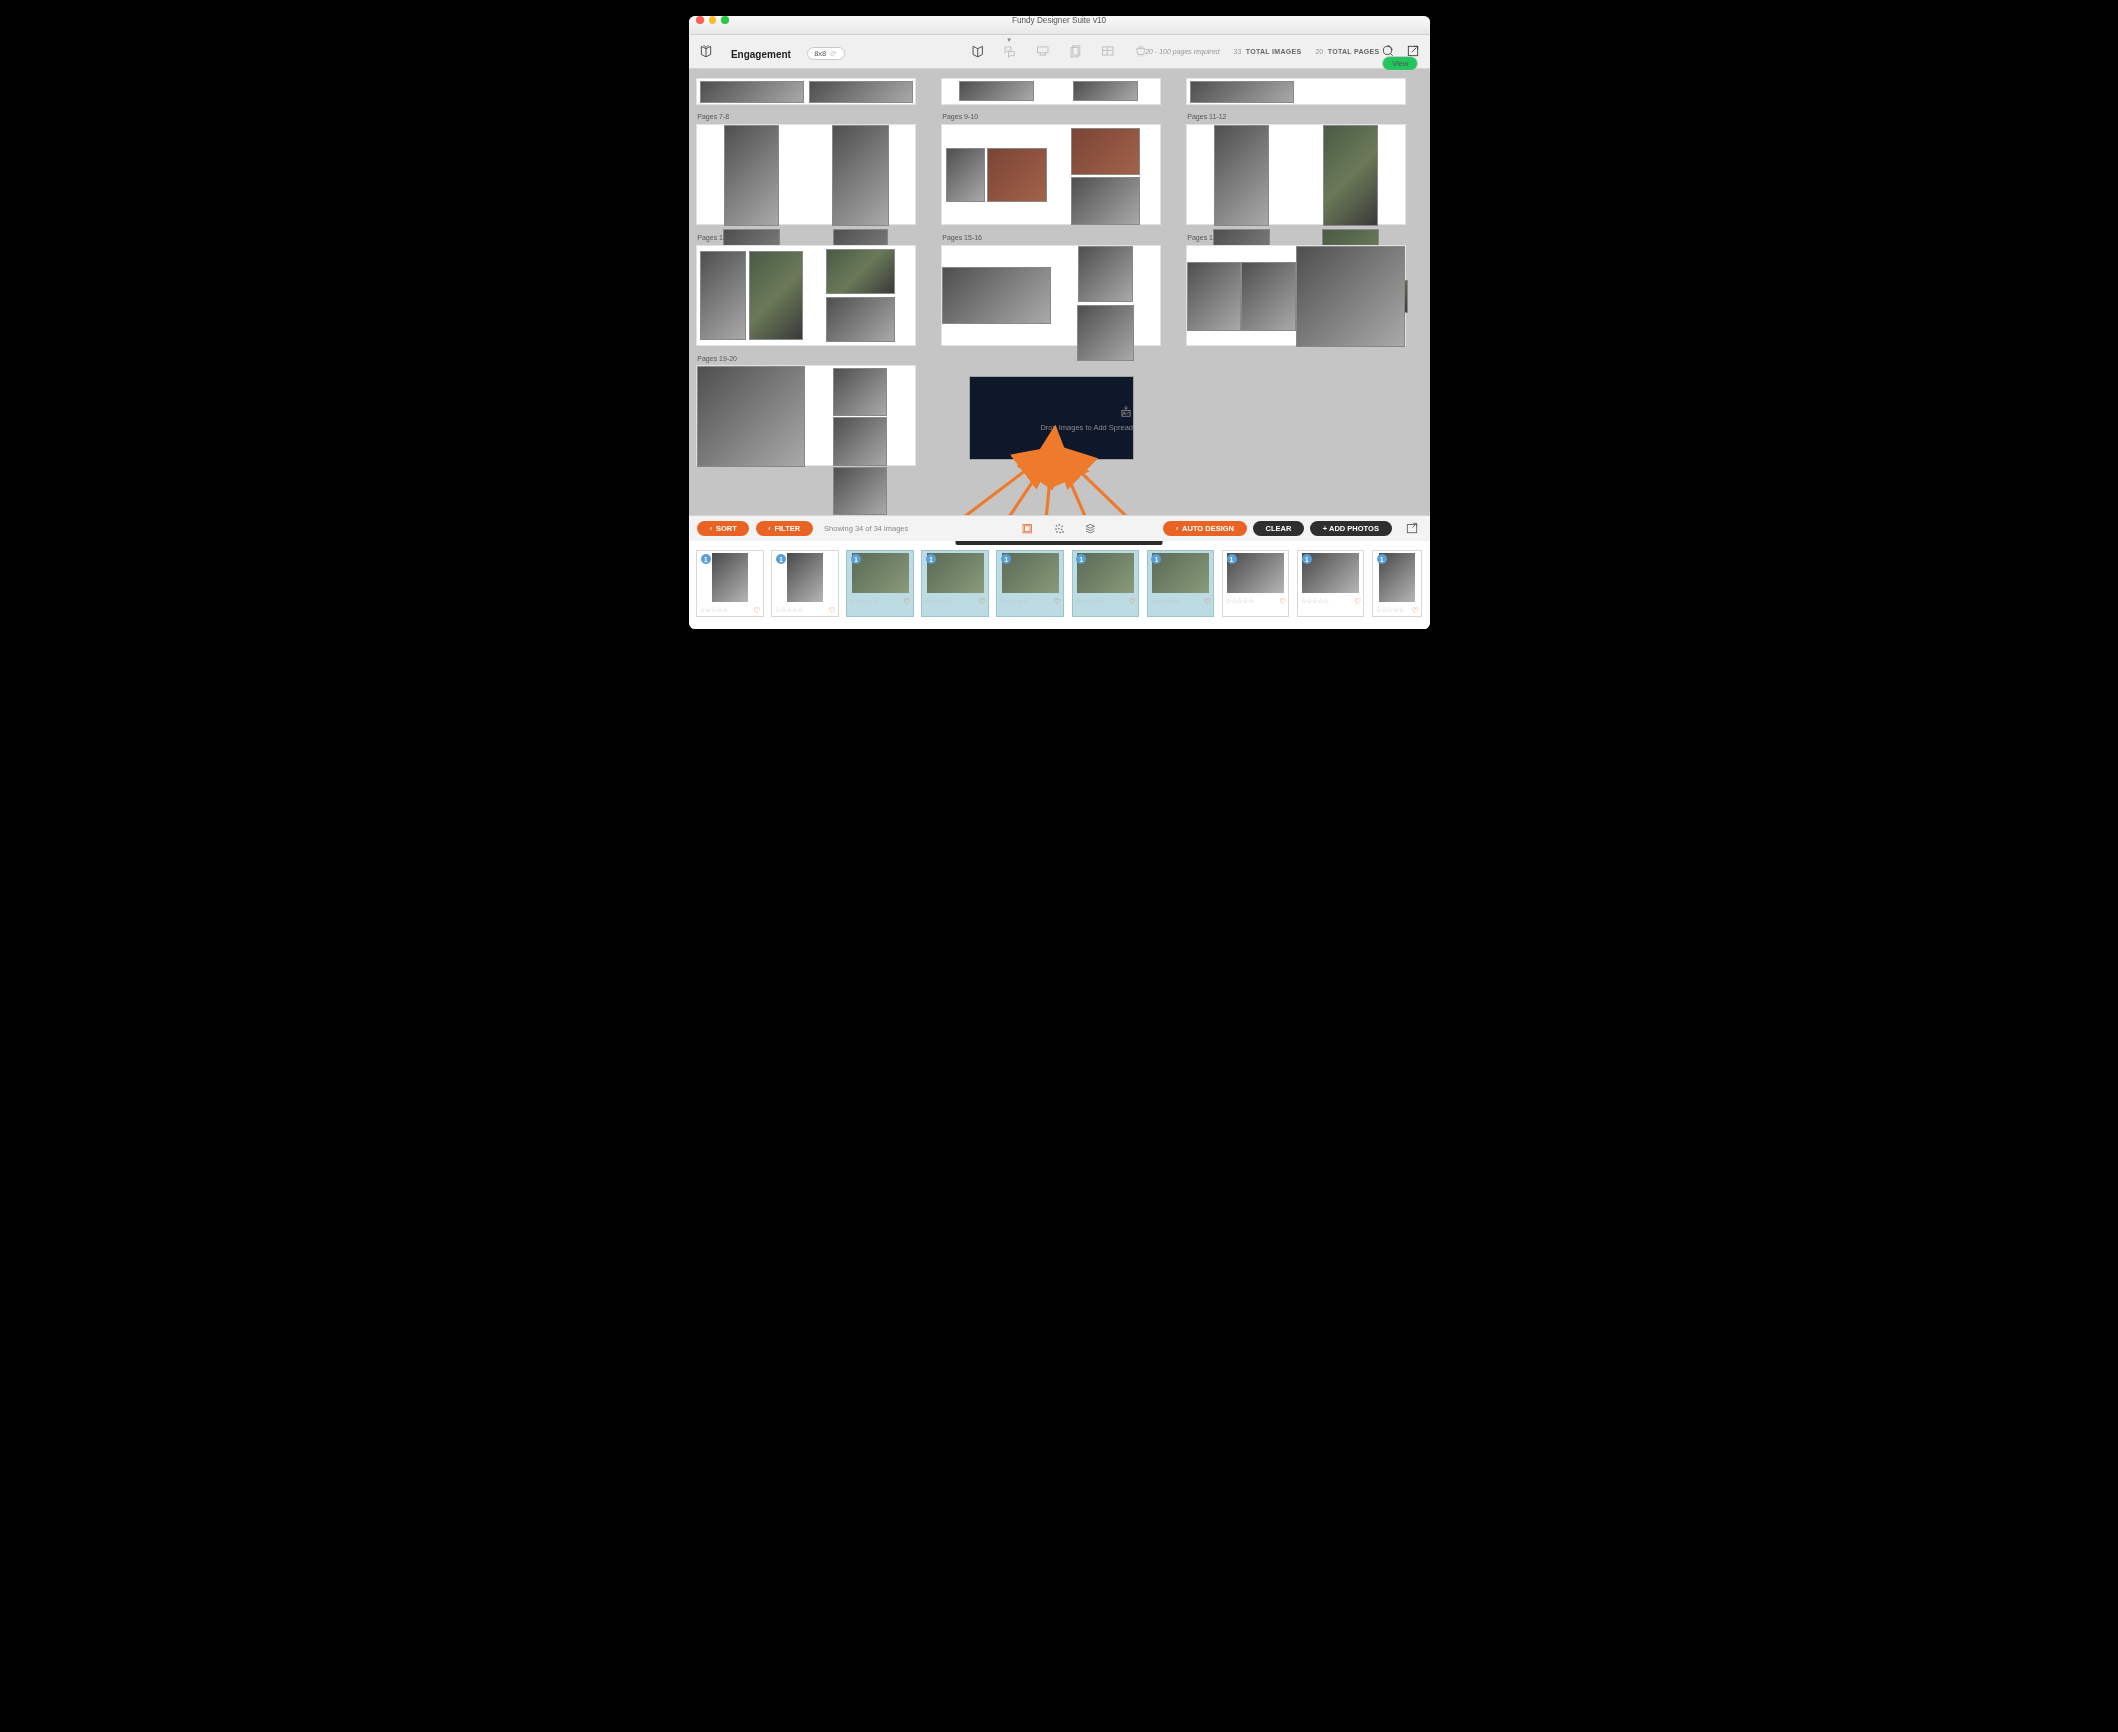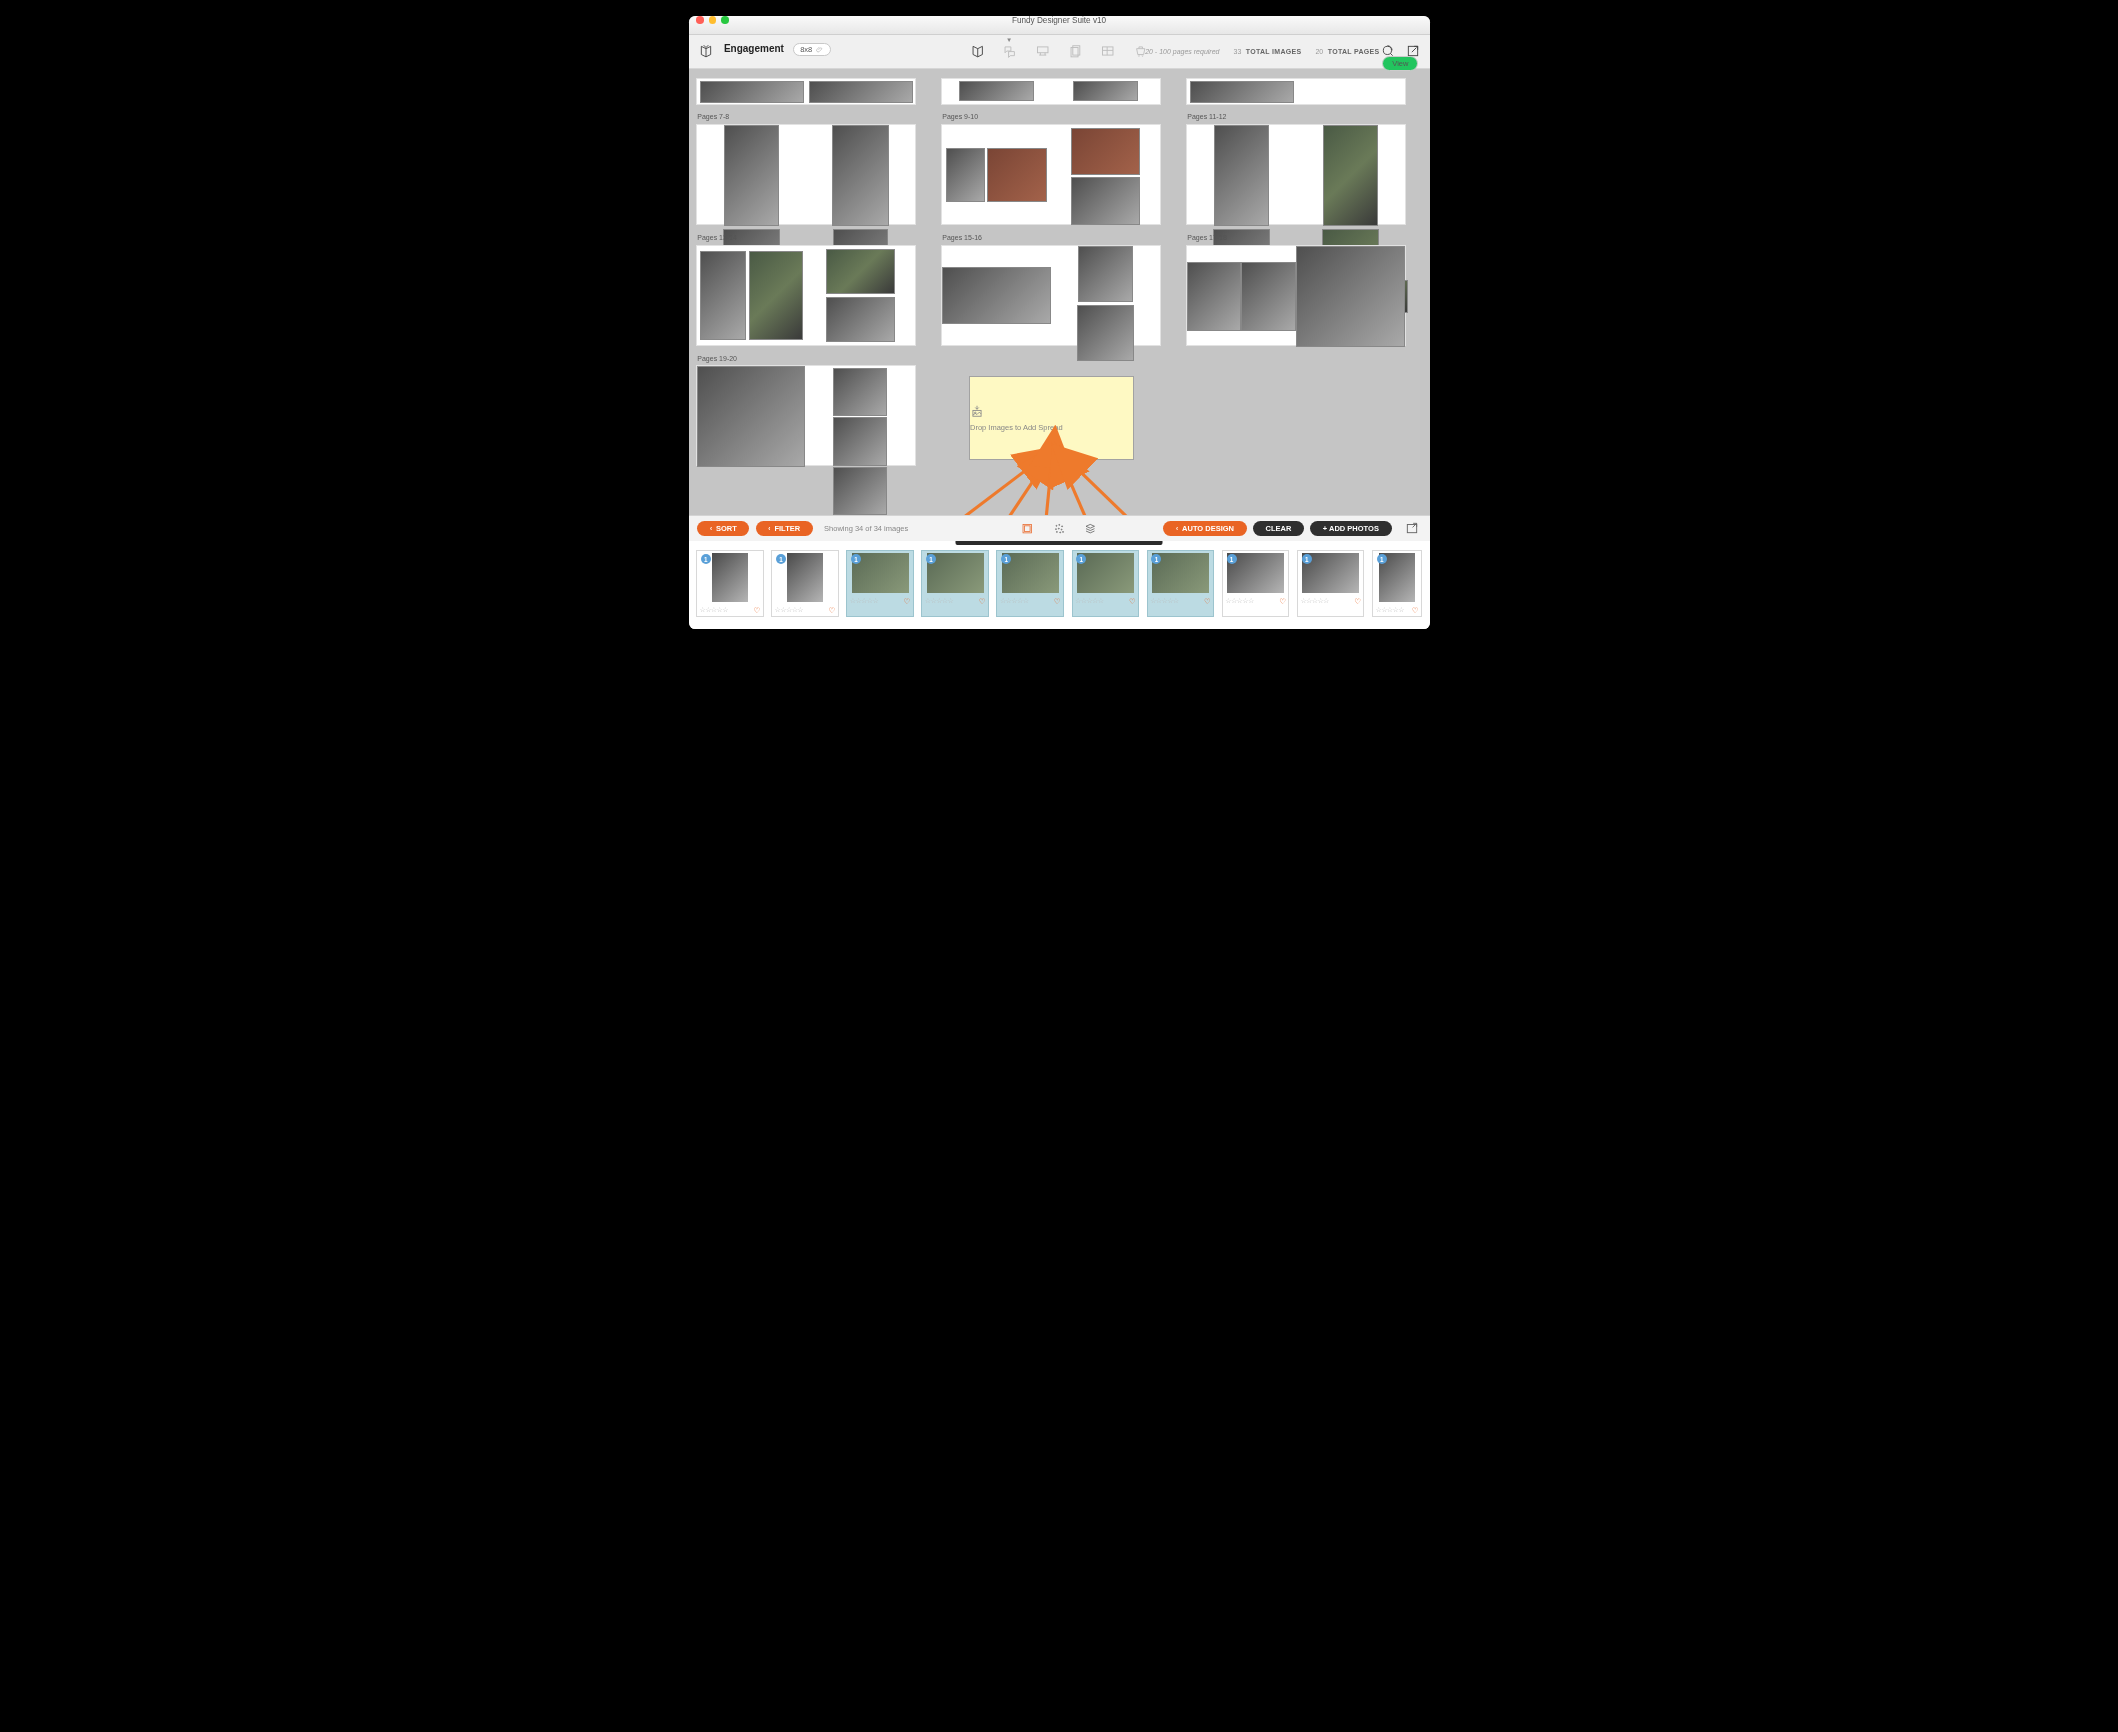--- a/index.html
+++ b/index.html
@@ -29,21 +29,21 @@
   .dot{width:7.5px;height:7.5px;border-radius:50%;}
   .dot.red{background:#ff5f57;}
   .dot.yellow{background:#ffbd2e;}
   .dot.green{background:#28c840;}
   .title{position:absolute;left:0;right:0;text-align:center;font-size:8.2px;color:#555;}
   
   .toolbar{height:33px;background:var(--toolbar);border-bottom:0.6px solid #d6d6d6;display:flex;align-items:center;padding:0 8.8px;gap:7.5px;position:relative;}
   .tool-icon{width:17.6px;height:17.6px;display:flex;align-items:center;justify-content:center;color:#555;}
   .tool-icon svg{width:14px;height:14px;stroke:#444;fill:none;stroke-width:1.6;}
   .tool-icon.muted svg{stroke:#bdbdbd;}
-  .brand{display:flex;align-items:flex-start;gap:9px;}
+  .brand{display:flex;align-items:flex-end;gap:16px;}
   .proj-name{font-weight:600;font-size:10px;color:#222;}
   .size-chip{display:flex;align-items:center;gap:3.8px;border:0.6px solid #c8c8c8;border-radius:8.8px;padding:1.3px 6.3px;font-size:7.5px;color:#555;background:#fff;}
   .paperclip{width:7.5px;height:7.5px;}
   .middle-tools{position:absolute;left:50%;transform:translateX(-50%);display:flex;gap:15px;align-items:center;}
   .arrow-down{position:absolute;left:50%;transform:translateX(-53px);top:1.3px;color:#888;font-size:6.3px;}
   .stats{position:absolute;right:50px;display:flex;gap:14px;align-items:center;font-size:7px;}
   .stat-label{color:#9a9a9a;font-style:italic;}
   .stat-num{color:#999;margin-right:2.5px;}
   .stat-caps{font-weight:600;letter-spacing:0.3px;color:#666;}
   .right-tools{position:absolute;right:7.5px;display:flex;gap:7.5px;align-items:center;}
@@ -54,21 +54,21 @@
   .cell{width:220px;}
   .pages-label{font-size:7px;color:#555;margin:0 0 3.8px 1.3px;}
   .spread{background:var(--spread-bg);height:99px;display:flex;border:0.6px solid #e2e2e2;}
   .page{flex:1;display:flex;align-items:center;justify-content:center;padding:2.5px;gap:2.5px;flex-wrap:wrap;}
   .ph{background:linear-gradient(135deg,#6d6d6d 0%,#8d8d8d 40%,#5a5a5a 100%);border:0.6px solid #888;}
   .ph.bw{background:linear-gradient(135deg,#4f4f4f,#a9a9a9);}
   .ph.color{background:linear-gradient(135deg,#4a5a45,#6a7a58,#3a3a3a);}
   .ph.brick{background:linear-gradient(135deg,#7a4535,#a3624a);}
   .partial .spread{height:25px;}
   
-  .drop{background:#fef9c3;border:0.6px solid #a2a2a2;height:82px;display:flex;flex-direction:column;align-items:flex-start;justify-content:center;color:#888;font-size:7.5px;gap:5px;width:163px;margin-left:28px;margin-top:11.3px;}
+  .drop{background:#0f172a;border:0.6px solid #a2a2a2;height:82px;display:flex;flex-direction:column;align-items:flex-end;justify-content:center;color:#888;font-size:7.5px;gap:5px;width:163px;margin-left:28px;margin-top:11.3px;}
   .drop svg{width:14px;height:14px;stroke:#8a8a8a;fill:none;stroke-width:1.5;}
   
   .arrows{position:absolute;left:0;right:0;bottom:-63px;height:163px;pointer-events:none;z-index:3;}
   .arrows svg{width:100%;height:100%;}
   
   .actionbar{height:25px;background:#f3f3f3;border-top:0.6px solid #d4d4d4;display:flex;align-items:center;padding:0 8.8px;gap:6.3px;position:relative;}
   .pill{border-radius:10px;padding:3.1px 12.6px;font-size:7.5px;font-weight:600;display:flex;align-items:center;gap:4px;cursor:pointer;}
   .pill.orange{background:var(--orange);color:#fff;}
   .pill.dark{background:var(--dark);color:#fff;justify-content:center;}
   .chev{font-size:6.3px;}

